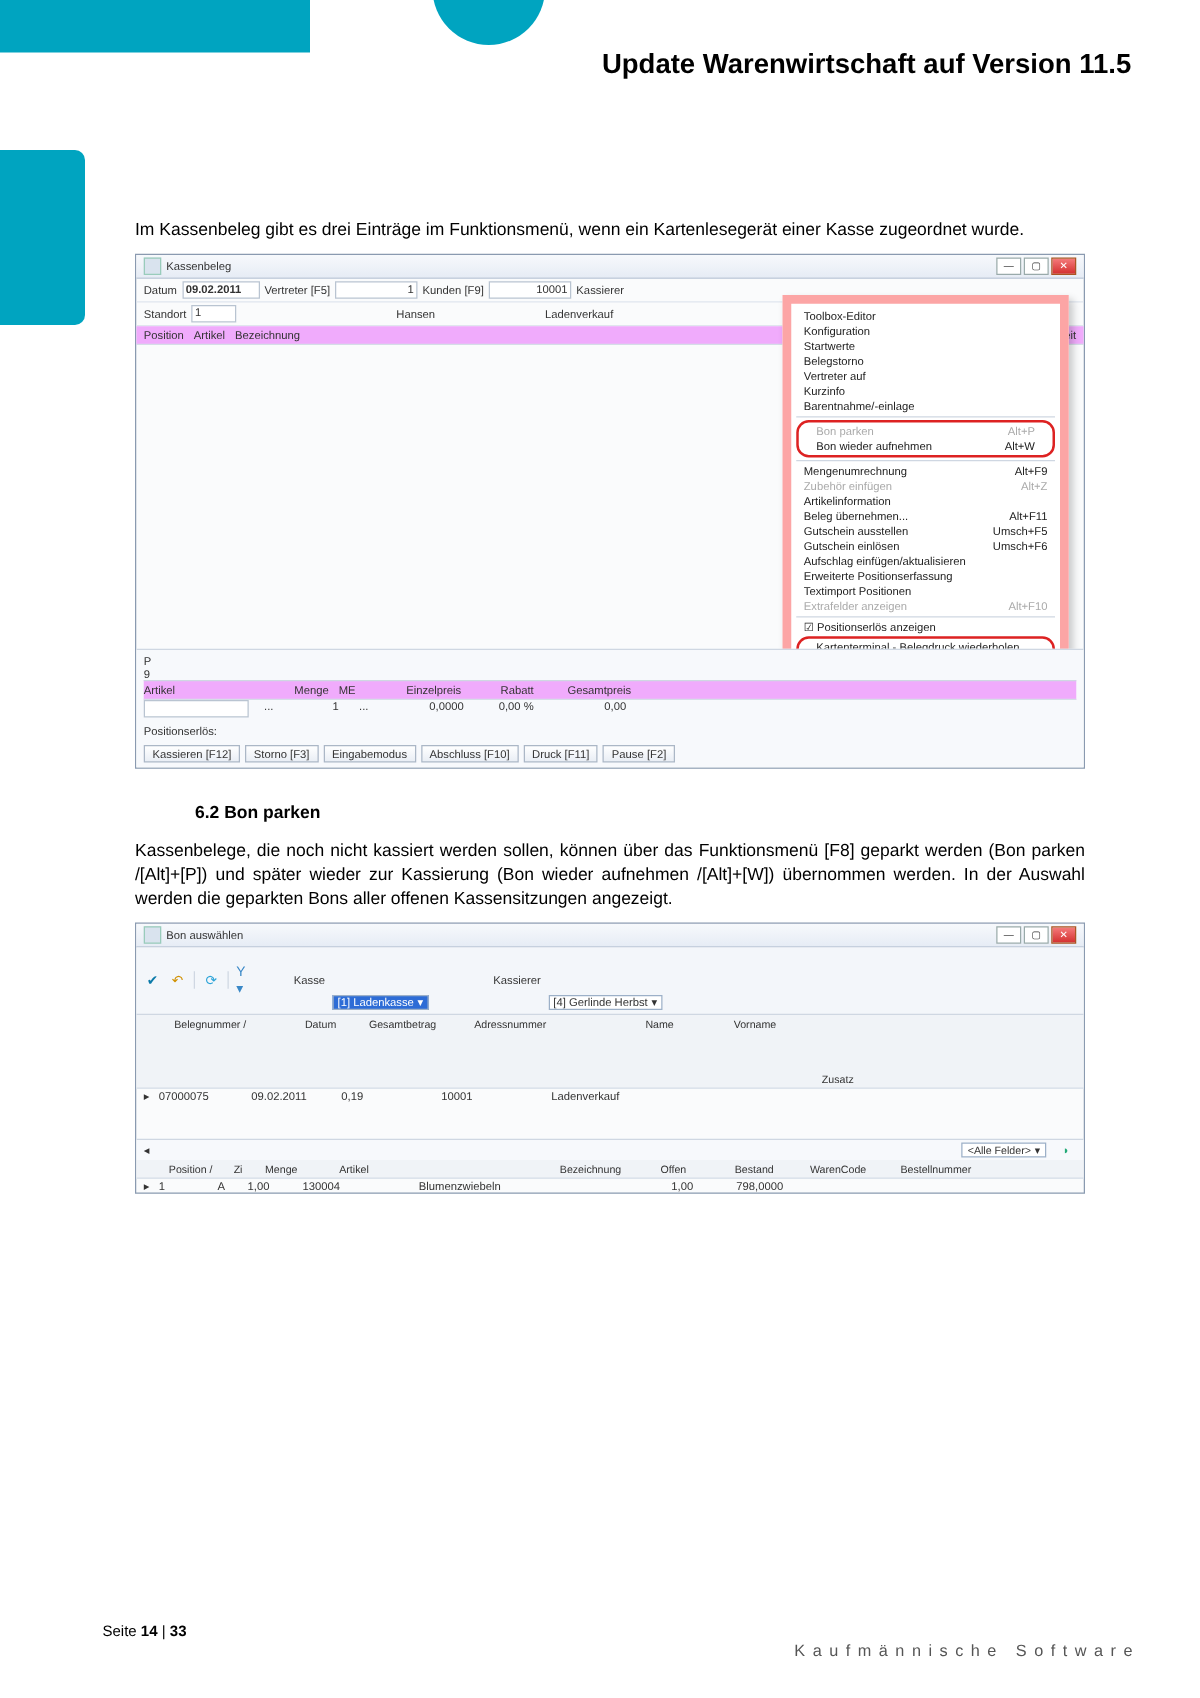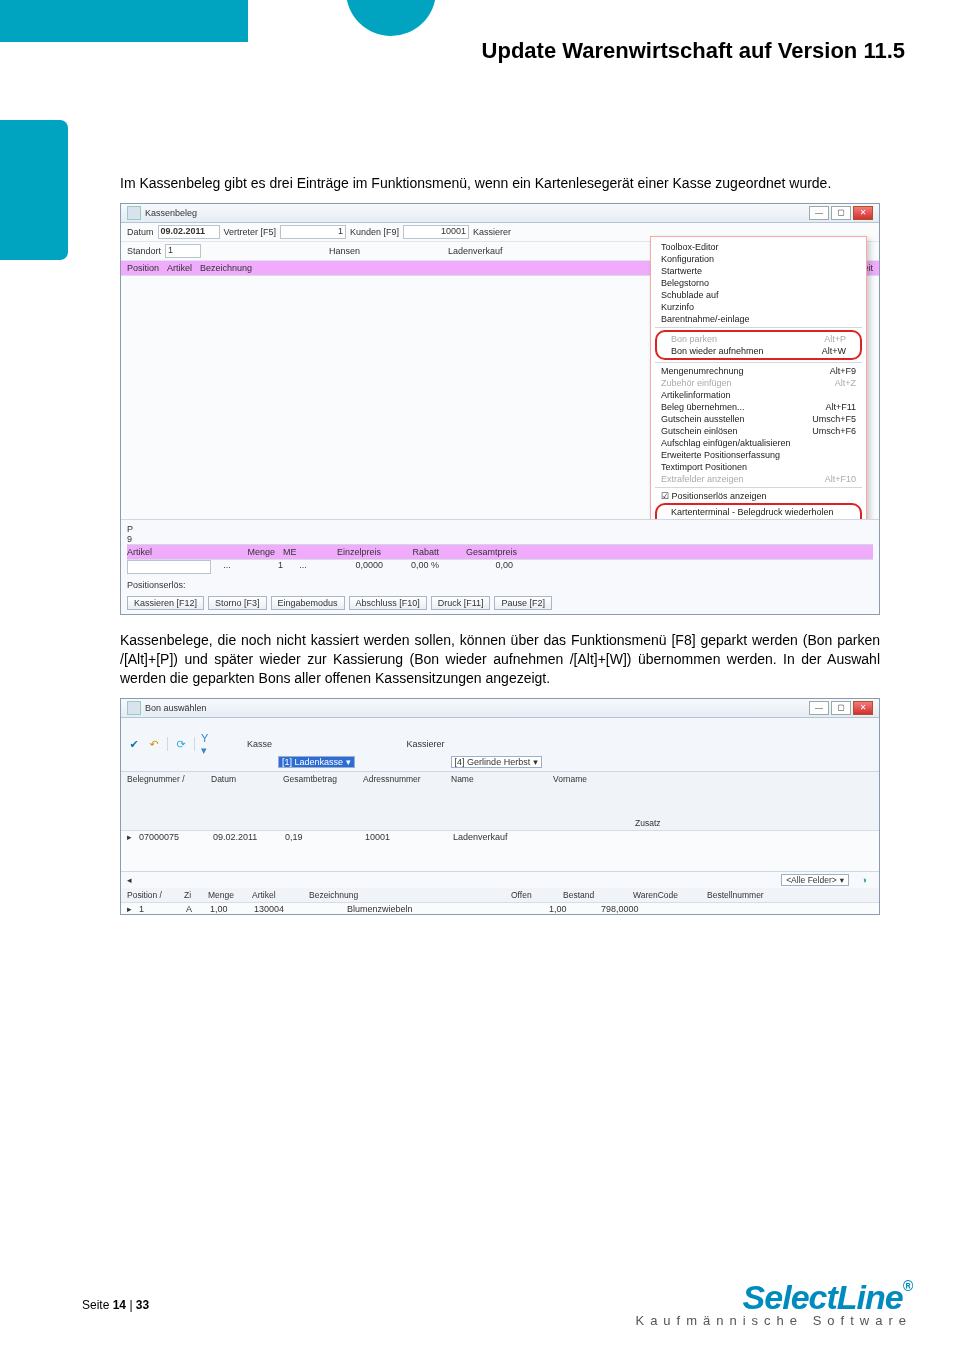--- a/index.html
+++ b/index.html
@@ -17,55 +17,55 @@
   .hdr-curve{position:absolute;left:248px;top:0;width:30px;height:42px;overflow:hidden;}
   .hdr-curve:before{content:"";position:absolute;left:-30px;top:0;width:60px;height:84px;border-radius:50%;background:#fff;}
   .hdr-dot{position:absolute;left:346px;top:-54px;width:90px;height:90px;border-radius:50%;background:#00a4c0;}
   .hdr-title{
     position:absolute;right:55px;top:38px;
     font-weight:bold;font-size:22px;color:#000;
   }
   
   .side-stripe{position:absolute;left:0;top:120px;width:68px;height:140px;background:#00a4c0;border-top-right-radius:8px;border-bottom-right-radius:8px;}
   
-  .content{position:absolute;left:120px;top:160px;width:760px;}
+  .content{position:absolute;left:108px;top:160px;width:760px;}
   .para{line-height:1.35;text-align:justify;margin-bottom:10px;}
   .sec-head{font-weight:bold;margin:26px 0 8px 48px;}
   
   .shot{border:1px solid #8a9ab0;background:#fafbfc;margin:8px 0 16px 0;font-size:9px;color:#333;overflow:hidden;}
   .shot1{height:410px;}
   .shot2{height:215px;}
   
   .win-title{background:linear-gradient(#f7f9fc,#e6ecf5);border-bottom:1px solid #b7c3d5;padding:2px 6px;display:flex;align-items:center;gap:4px;}
   .win-title .ic{width:12px;height:12px;background:#d9e3ee;border:1px solid #9cb;}
   .ctl{margin-left:auto;display:flex;gap:2px;}
   .ctl span{width:18px;height:12px;border:1px solid #9aa;background:#fff;font-size:8px;text-align:center;line-height:11px;}
   .ctl .x{background:linear-gradient(#f47a7a,#d43030);border-color:#a52;color:#fff;}
   .frow{display:flex;gap:4px;padding:2px 6px;align-items:center;border-bottom:1px solid #e0e6ee;}
   .frow label{white-space:nowrap;}
   .fld{border:1px solid #b9c4d1;background:#fff;padding:0 2px;min-height:12px;display:inline-block;}
   .colhdr{display:flex;padding:2px 6px;background:#f0abfc;border-bottom:1px solid #d5dde7;gap:8px;}
-  .menu{position:absolute;right:12px;top:32px;width:215px;background:#fff;border:1px solid #fca5a5;box-shadow:3px 3px 6px rgba(0,0,0,.2);padding:4px 0;}
+  .menu{position:absolute;right:12px;top:32px;width:215px;background:#fff;border:7px solid #fca5a5;box-shadow:3px 3px 6px rgba(0,0,0,.2);padding:4px 0;}
   .menu .mi{display:flex;justify-content:space-between;padding:1px 10px;white-space:nowrap;color:#222;}
   .menu .sep{height:1px;background:#cfd7e2;margin:2px 4px;}
   .menu .dis{color:#aaa;}
   .hl-red{border:2px solid #d22;border-radius:10px;padding:1px 4px;margin:1px 4px;}
   .bottom-block{position:absolute;left:0;right:0;bottom:0;background:#f7f9fc;border-top:1px solid #cfd7e2;padding:4px 6px;}
   .btnrow{display:flex;gap:4px;margin-top:6px;}
   .btn{border:1px solid #abb7c6;background:linear-gradient(#fff,#e9eef5);padding:1px 6px;}
   .grow{flex:1;}
   
   .tb2{display:flex;align-items:center;gap:6px;padding:3px 6px;border-bottom:1px solid #cfd7e2;background:#f3f6fa;}
   .ticon{width:14px;height:14px;display:inline-flex;align-items:center;justify-content:center;font-size:11px;}
   .ticon.chk{color:#0b7aa9;}
   .ticon.undo{color:#d09000;}
   .ticon.ref{color:#2aa3d8;}
   .dd{border:1px solid #9cb0c8;background:#fff;padding:0 3px;display:inline-flex;align-items:center;gap:3px;margin-top:35px;}
   .dd.blue{background:#2d6cd6;color:#fff;}
-  .hdrrow{display:flex;gap:2px;padding:2px 6px;background:#f0f3f7;border-bottom:1px solid #d5dde7;font-size:8.5px;}
+  .hdrrow{display:flex;gap:2px;padding:2px 6px;background:#f0f3f7;border-bottom:1px solid #d5dde7;font-size:8.5px;text-align:right;}
   .hdrrow span{white-space:nowrap;}
   .datarow{display:flex;gap:2px;padding:1px 6px;}
   .scroll-edge{display:flex;align-items:center;gap:6px;padding:2px 6px;border-top:1px solid #cfd7e2;background:#f7f9fc;}
   .allf{border:1px solid #9cb0c8;background:#fff;padding:0 4px;margin-left:auto;font-size:8.5px;display:flex;align-items:center;gap:3px;}
   
   .footer{position:absolute;left:82px;bottom:46px;font-size:12px;text-align:center;}
   .footer b{font-weight:bold;}
   .logo-wrap{position:absolute;right:48px;bottom:30px;text-align:right;}
   .logo-main{font-size:34px;font-weight:bold;color:#008bbf;font-style:italic;letter-spacing:-1px;}
   .logo-main sup{font-size:14px;vertical-align:top;}
@@ -131,21 +131,21 @@
         </div>
         <div class="mi">
           <span>Startwerte</span>
           <span></span>
         </div>
         <div class="mi">
           <span>Belegstorno</span>
           <span></span>
         </div>
         <div class="mi">
-          <span>Schublade auf</span>
+          <span>Vertreter auf</span>
           <span></span>
         </div>
         <div class="mi">
           <span>Kurzinfo</span>
           <span></span>
         </div>
         <div class="mi">
           <span>Barentnahme/-einlage</span>
           <span></span>
         </div>
@@ -251,20 +251,23 @@
           <span class="btn">Kassieren [F12]</span>
           <span class="btn">Storno [F3]</span>
           <span class="btn">Eingabemodus</span>
           <span class="btn">Abschluss [F10]</span>
           <span class="btn">Druck [F11]</span>
           <span class="btn">Pause [F2]</span>
         </div>
     </div>
   </div>
 
+  <div class="sec-head">
+    <span>6.2</span>&nbsp;<span>Bon parken</span>
+  </div>
   <p class="para">Kassenbelege, die noch nicht kassiert werden sollen, können über das Funktionsmenü [F8] geparkt werden (Bon parken /[Alt]+[P]) und später wieder zur Kassierung (Bon wieder aufnehmen /[Alt]+[W]) übernommen werden. In der Auswahl werden die geparkten Bons aller offenen Kassensitzungen angezeigt.</p>
 
   <div class="shot shot2" style="position:relative">
     <div class="win-title">
       <span class="ic"></span>
       <span>Bon auswählen</span>
       <div class="ctl">
         <span>—</span>
         <span>▢</span>
         <span class="x">✕</span>
@@ -351,17 +354,14 @@
       <span style="width:18px;text-align:center;color:#2a7">◑</span>
     </div>
   </div>
 
 </div>
 
 <div class="footer">
   <span style="font-size:12px">Seite <b>14</b> | <b>33</b></span>
 </div>
 <div class="logo-wrap">
-  <div class="logo-main">
-    <span>SelectLine</span><sup>®</sup>
-  </div>
   <div class="logo-sub">Kaufmännische Software</div>
 </div>
 
 </body></html>

